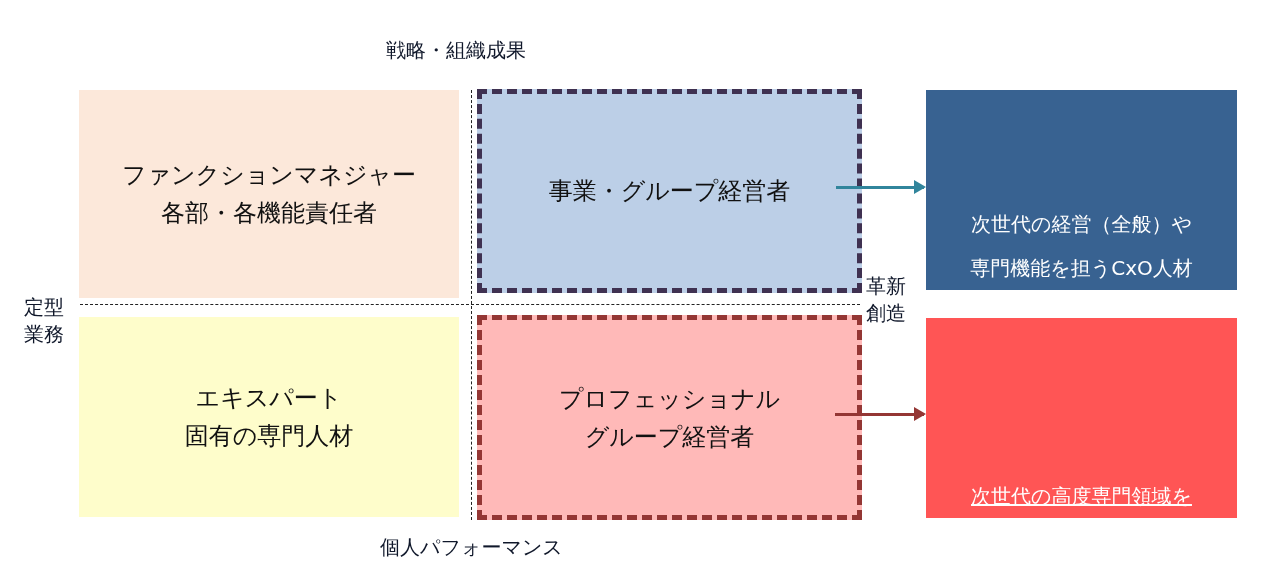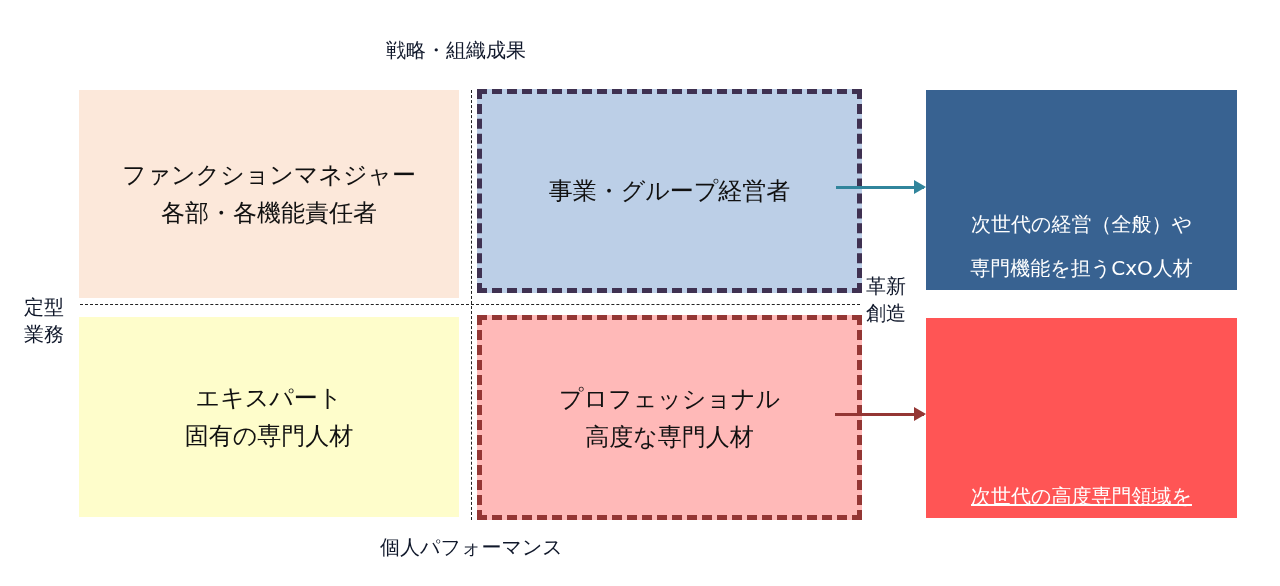--- a/index.html
+++ b/index.html
@@ -56,21 +56,21 @@
   <div>事業・グループ経営者</div>
 </div>
 
 <div class="quad" id="q-bl" style="background-color: rgb(254, 253, 203);">
   <div>エキスパート</div>
   <div>固有の専門人材</div>
 </div>
 
 <div class="quad" id="q-br" style="background-color: rgb(255, 185, 184); border-color: rgb(148, 54, 52); justify-content: center;">
   <div>プロフェッショナル</div>
-  <div>高度な専門人材</div>
+  <div>グループ経営者</div>
 </div>
 
 <div class="arrow" id="arrow-top" style="background-color: rgb(49, 133, 156); color: rgb(49, 133, 156);"></div>
 <div class="arrow" id="arrow-bottom" style="background-color: rgb(148, 54, 52); color: rgb(148, 54, 52);"></div>
 
 <div class="outcome" id="o-top" style="background-color: rgb(56, 98, 145);">
   <div>次世代の経営（全般）や</div>
   <div>専門機能を担うCxO人材</div>
 </div>
 

